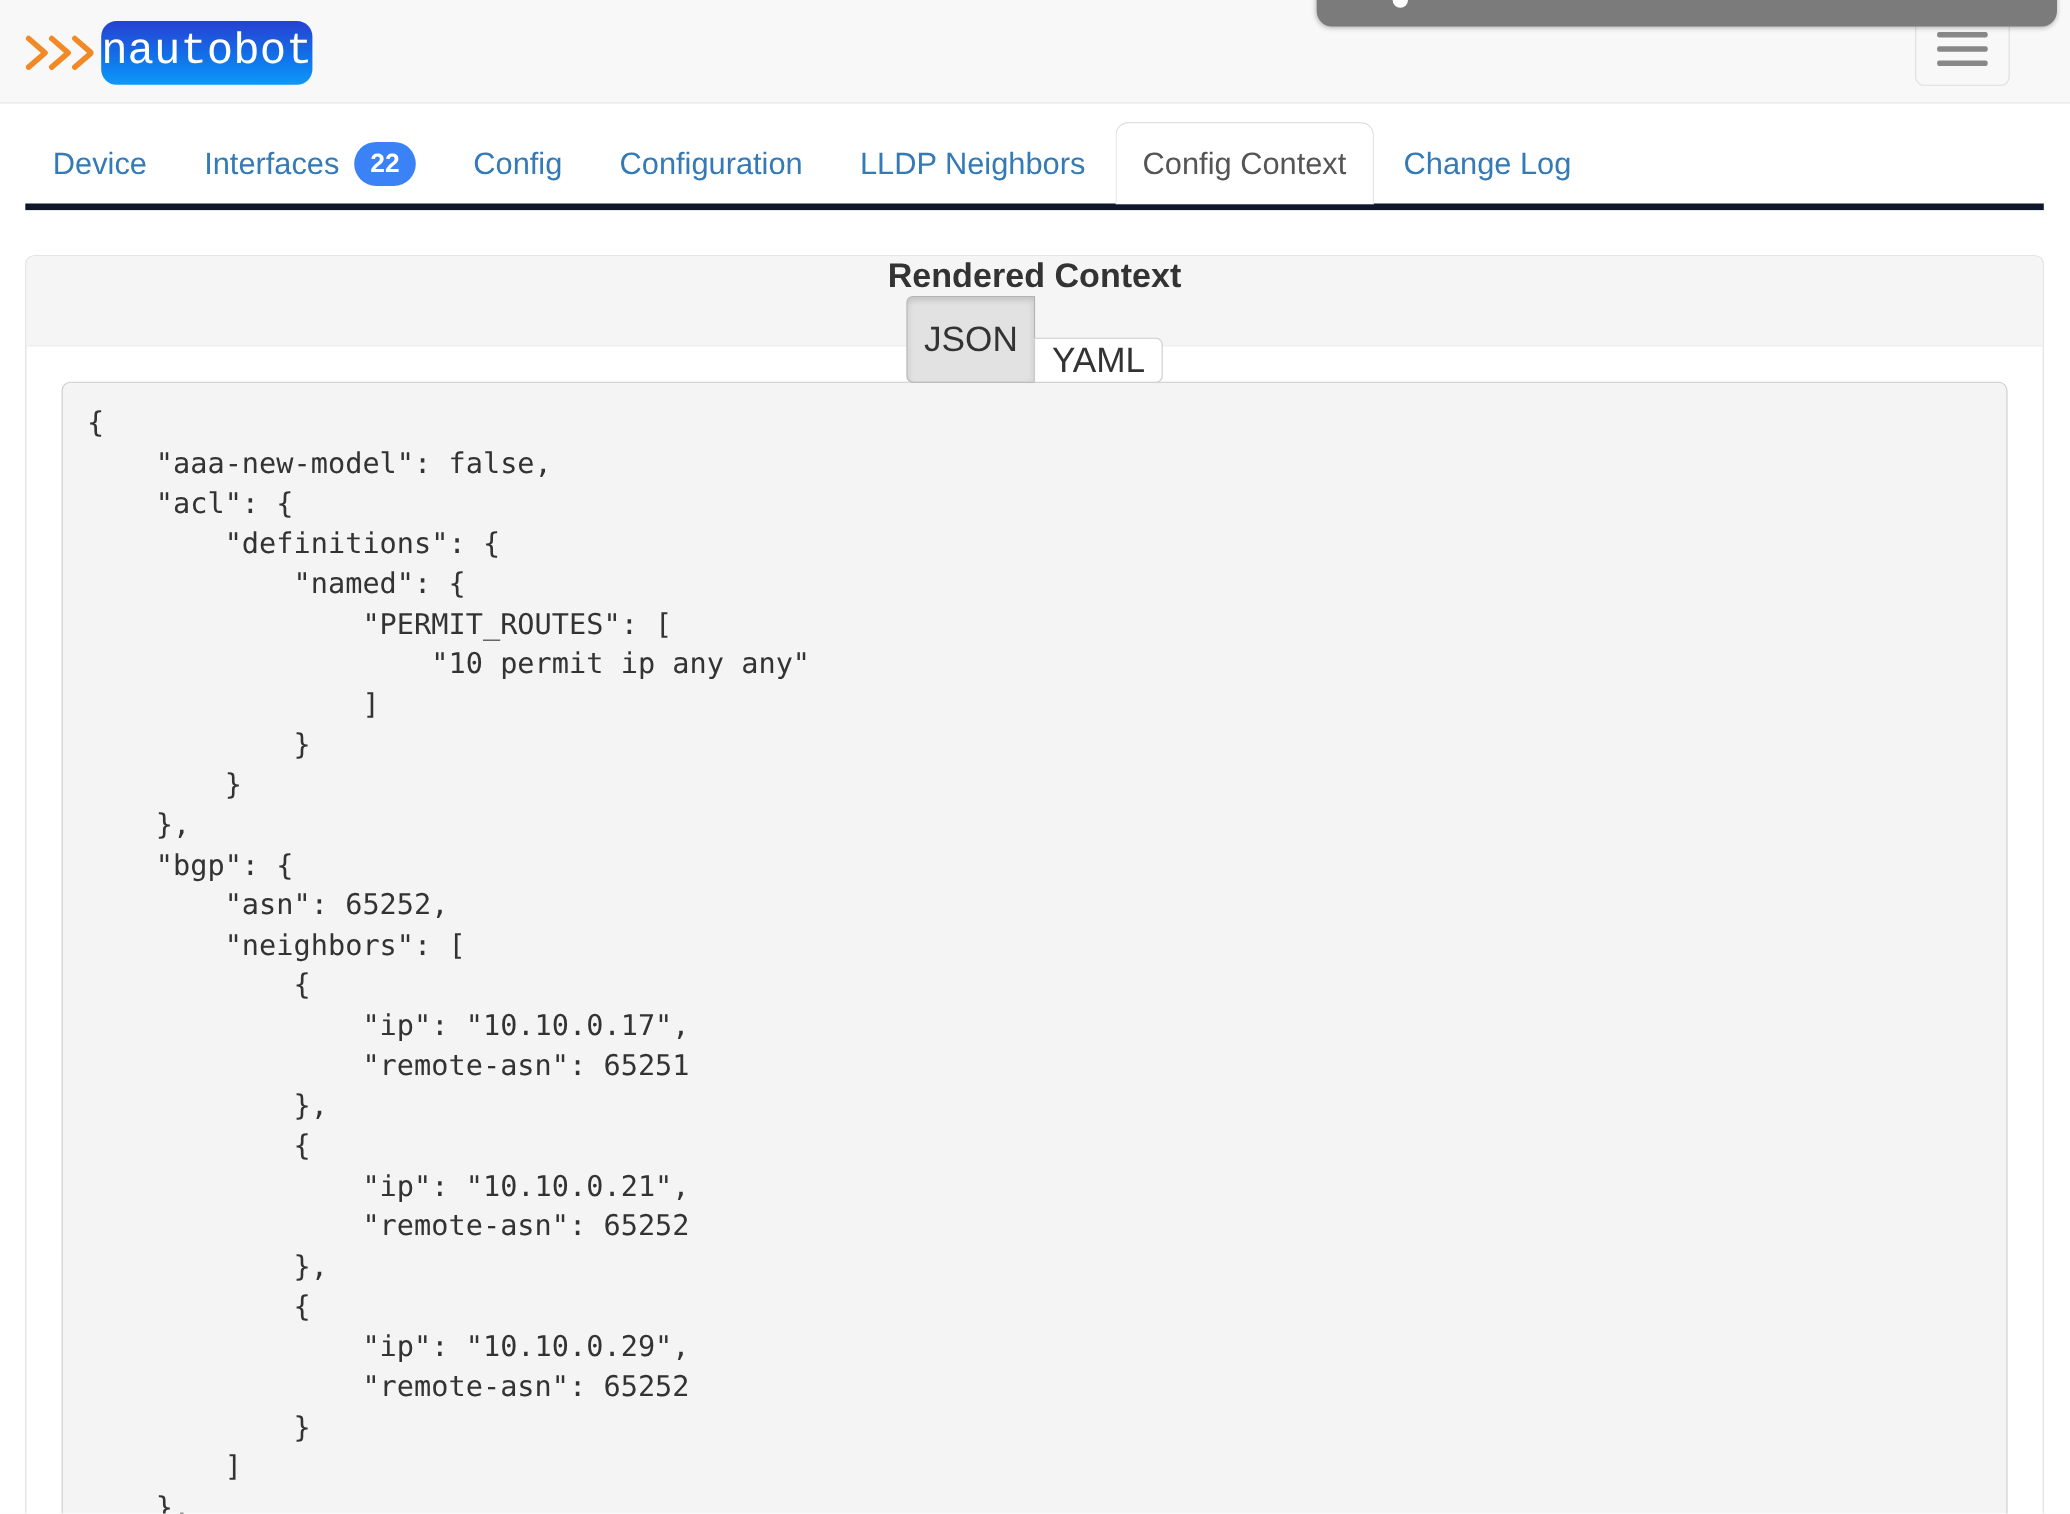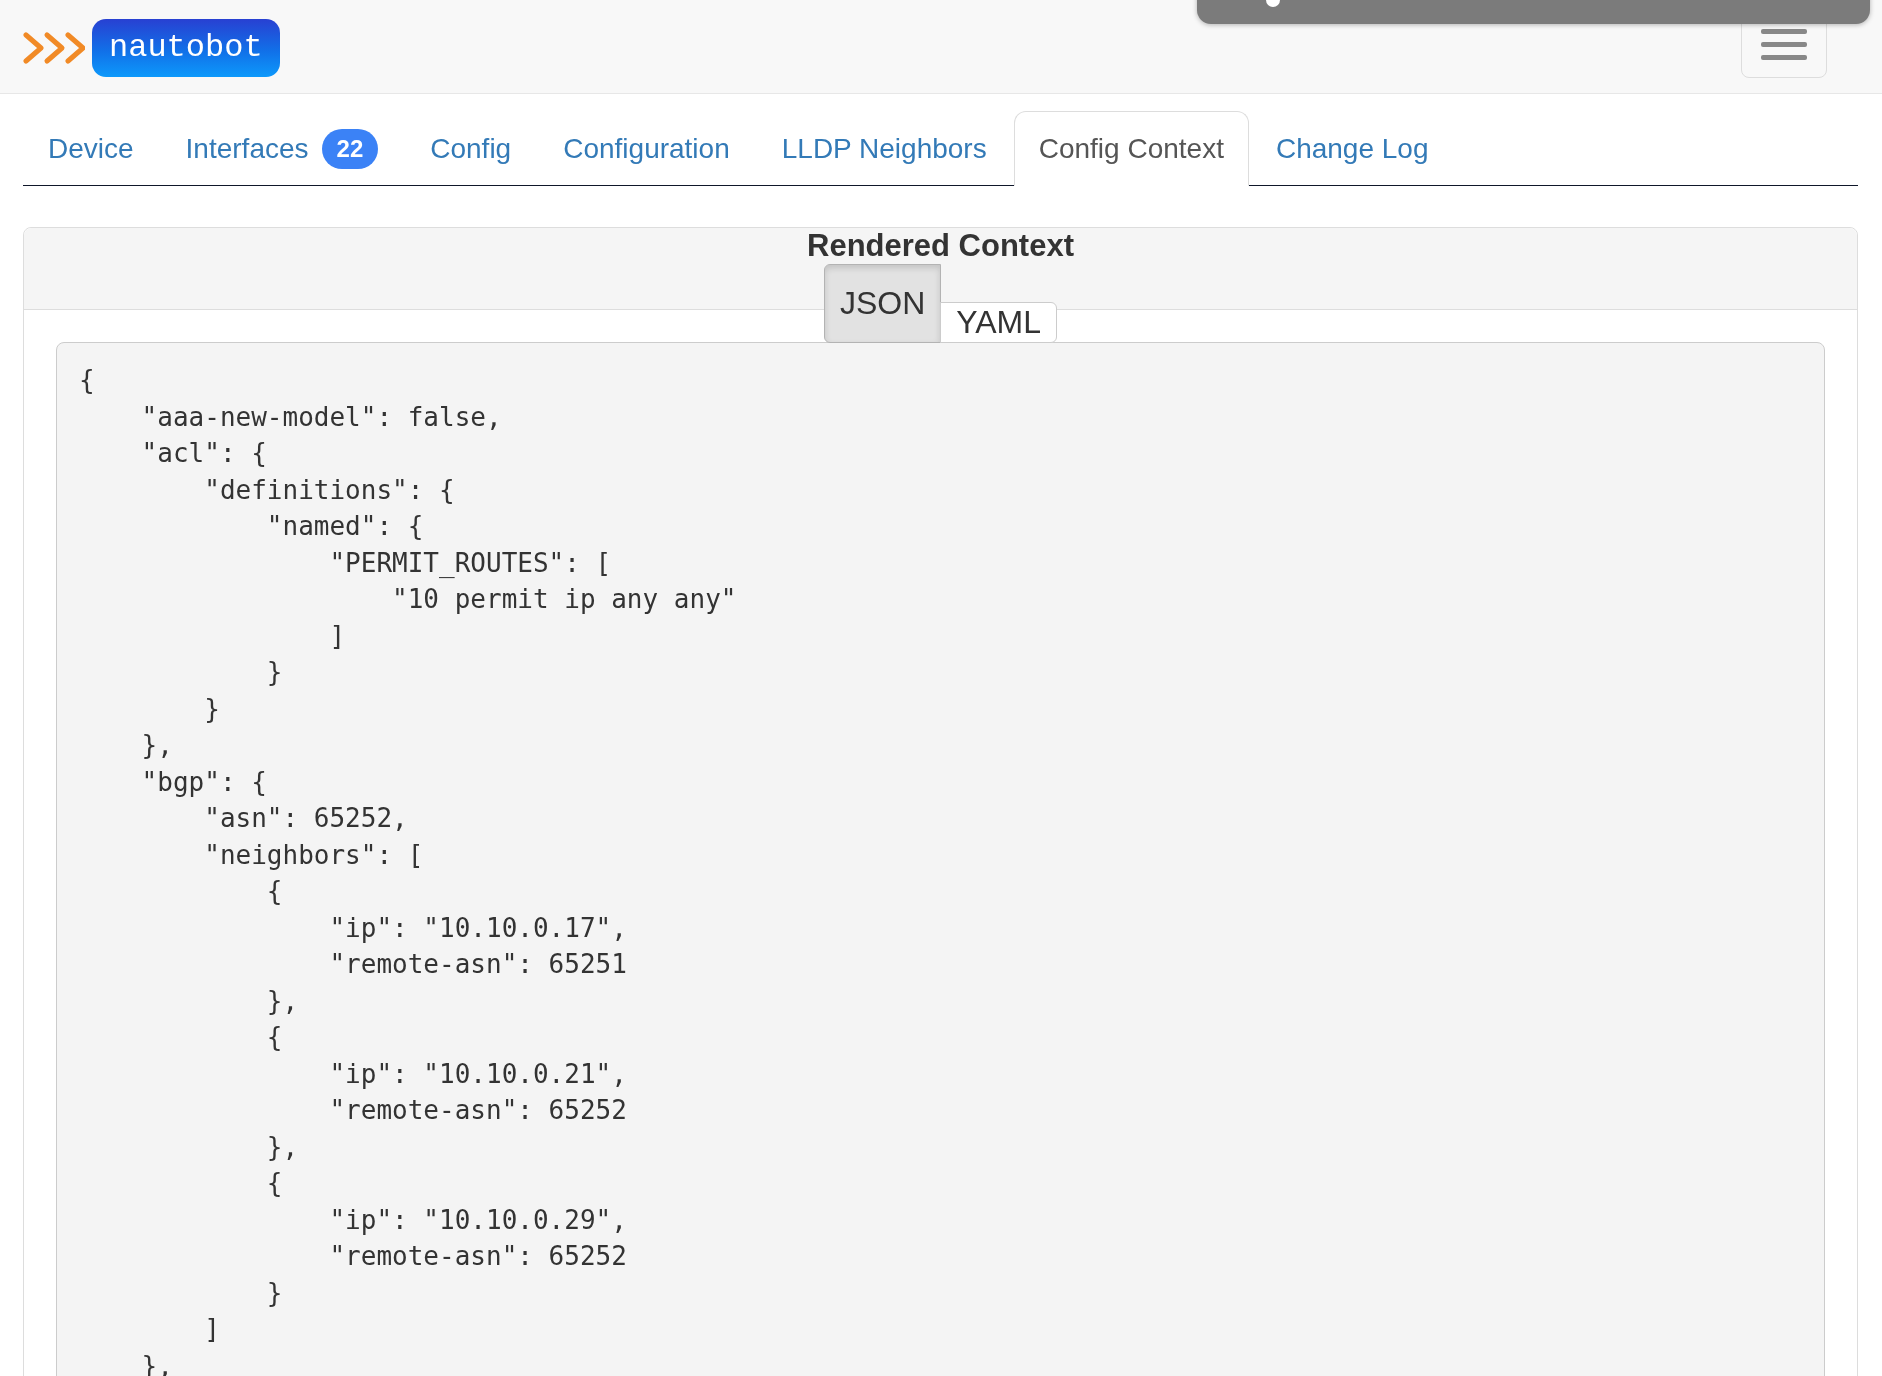--- a/index.html
+++ b/index.html
@@ -27,23 +27,23 @@
     gap: 7px;
     text-decoration: none;
     cursor: pointer;
   }
   .logo-arrows { display: block; }
   .logo-text {
     display: block;
     background: linear-gradient(180deg, #2840d2 0%, #1170e8 55%, #0d99fb 100%);
     color: #fff;
     font-family: "Liberation Mono", monospace;
-    font-size: 32px;
+    font-size: 40px;
     line-height: 42px;
-    padding: 8px 17px;
+    padding: 8px 0;
     border-radius: 14px;
     letter-spacing: 0px;
   }
   .navbar-toggle {
     position: absolute;
     right: 55px; top: 10px;
     width: 86px; height: 68px;
     border: 1px solid #ddd;
     border-radius: 8px;
     background: transparent;
@@ -77,21 +77,21 @@
     background: #fff;
   }
 
   
   .nav-tabs {
     display: flex;
     align-items: flex-start;
     list-style: none;
     margin: 17px 24px 0 23px;
     padding: 0;
-    border-bottom: 1px solid #0f172a;
+    border-bottom: 6px solid #0f172a;
   }
   .nav-tabs li { margin-right: 2px; margin-bottom: -1px; }
   .nav-tabs a {
     display: flex;
     align-items: center;
     padding: 16px 24px;
     font-size: 28px;
     line-height: 41px;
     color: #337ab7;
     text-decoration: none;

